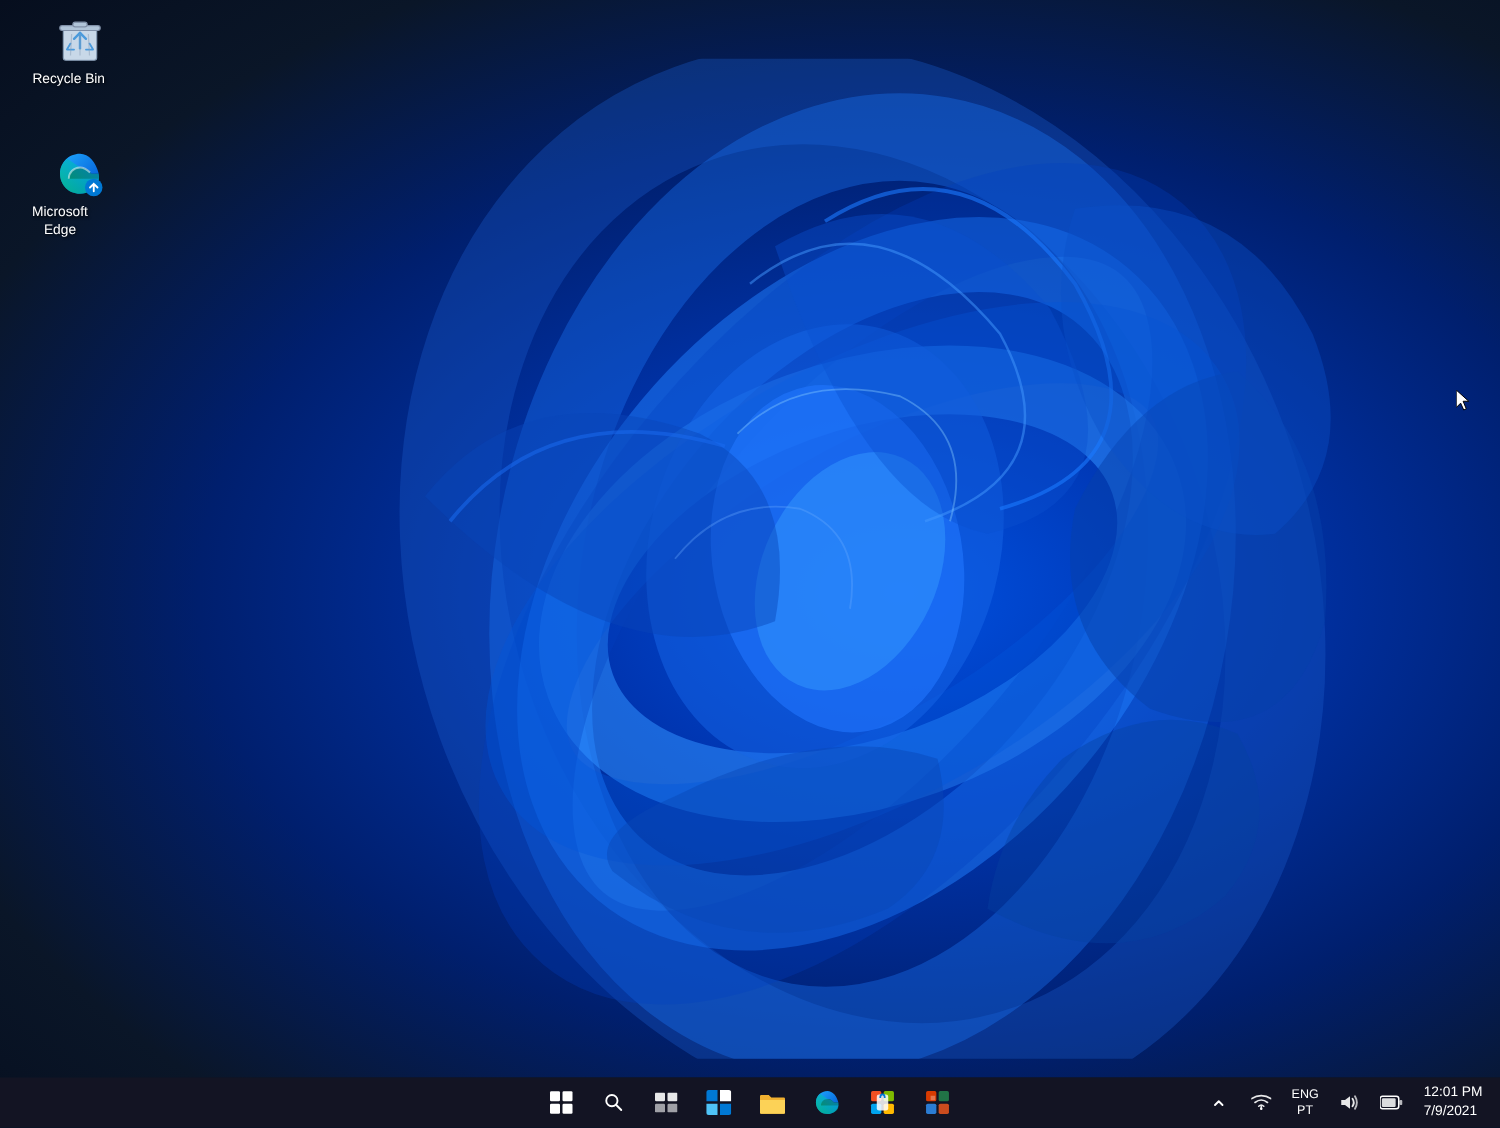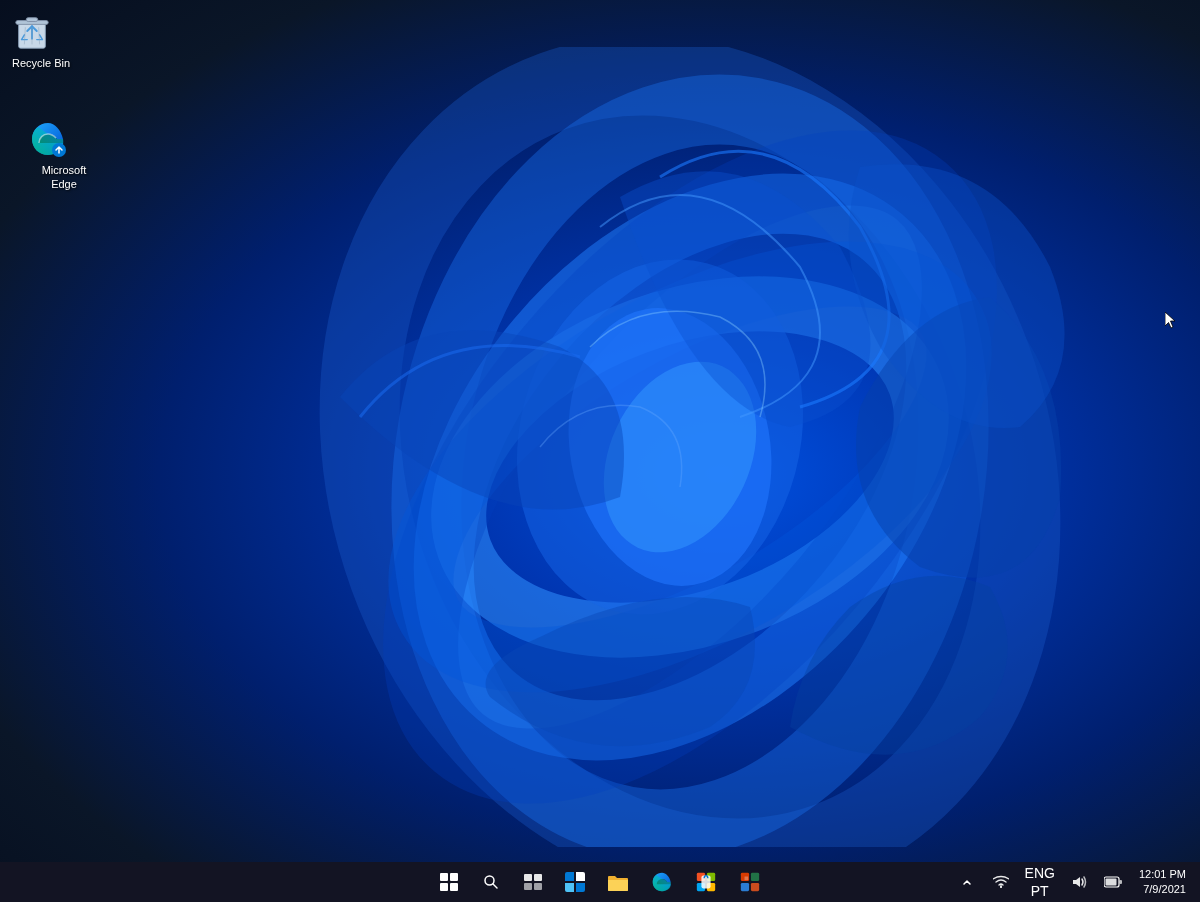--- a/index.html
+++ b/index.html
@@ -29,21 +29,21 @@
       transform: translate(-40%, -48%);
       width: 900px;
       height: 800px;
       pointer-events: none;
     }
 
     .desktop-icon {
       position: absolute;
       display: flex;
       flex-direction: column;
-      align-items: flex-start;
+      align-items: flex-end;
       width: 80px;
       cursor: pointer;
       padding: 4px;
       border-radius: 4px;
       user-select: none;
     }
 
     .desktop-icon .icon-img {
       width: 40px;
       height: 40px;
@@ -120,21 +120,20 @@
       align-items: center;
       justify-content: center;
       cursor: pointer;
       border-radius: 4px;
       transition: background 0.15s;
     }
 
     #clock-area {
       display: flex;
       flex-direction: column;
-      align-items: flex-end;
       color: white;
       font-size: 11px;
       cursor: pointer;
       padding: 2px 6px;
       border-radius: 4px;
       line-height: 1.4;
     }
 
     .tray-icon {
       width: 28px;
@@ -257,21 +256,21 @@
         <path d="M 27 24 L 30 29 L 24 29" fill="none" stroke="#4a9adc" stroke-width="1.5" stroke-linecap="round" stroke-linejoin="round"></path>
 
         <line x1="12" y1="16" x2="11" y2="34" stroke="#8aa0b8" stroke-width="1" stroke-opacity="0.5"></line>
         <line x1="19" y1="16" x2="19" y2="34" stroke="#8aa0b8" stroke-width="1" stroke-opacity="0.5"></line>
         <line x1="26" y1="16" x2="27" y2="34" stroke="#8aa0b8" stroke-width="1" stroke-opacity="0.5"></line>
       </svg>
     </div>
     <span class="icon-label">Recycle Bin</span>
   </div>
 
-  <div class="desktop-icon" style="top:115px;left:24px;">
+  <div class="desktop-icon" style="top:115px;left:8px;">
     <div class="icon-img">
       <svg class="edge-icon-svg" viewBox="0 0 38 38" xmlns="http://www.w3.org/2000/svg">
         <defs>
           <linearGradient id="edgeGrad1" x1="0%" y1="0%" x2="100%" y2="100%">
             <stop offset="0%" stop-color="#1faaff"></stop>
             <stop offset="100%" stop-color="#0050d0"></stop>
           </linearGradient>
           <linearGradient id="edgeGrad2" x1="0%" y1="100%" x2="100%" y2="0%">
             <stop offset="0%" stop-color="#00cc66"></stop>
             <stop offset="100%" stop-color="#00aaff"></stop>
@@ -390,21 +389,21 @@
     </div>
 
     <div class="tray-icon">
       <svg width="16" height="14" viewBox="0 0 16 14">
         <path d="M 8 12 L 8 10 M 6 10 Q 8 8 10 10 M 3 7 Q 8 3 13 7 M 0 4 Q 8 -1 16 4" fill="none" stroke="white" stroke-width="1.3" stroke-linecap="round" stroke-linejoin="round" opacity="0.9"></path>
         <circle cx="8" cy="12" r="1" fill="white"></circle>
       </svg>
     </div>
 
     <div class="lang-area">
-      <div style="white-space:pre;color:white;font-size:14px;line-height:1.3;text-align:center;">ENG
+      <div style="white-space:pre;color:white;font-size:10px;line-height:1.3;text-align:center;">ENG
 PT</div>
     </div>
 
     <div class="tray-icon">
       <svg width="16" height="14" viewBox="0 0 16 14">
         <path d="M 2 5 L 2 9 L 5 9 L 9 12 L 9 2 L 5 5 Z" fill="white" opacity="0.9"></path>
         <path d="M 11 4 Q 13 7 11 10" fill="none" stroke="white" stroke-width="1.5" stroke-linecap="round" opacity="0.9"></path>
         <path d="M 13 2 Q 16 7 13 12" fill="none" stroke="white" stroke-width="1.5" stroke-linecap="round" opacity="0.7"></path>
       </svg>
     </div>

